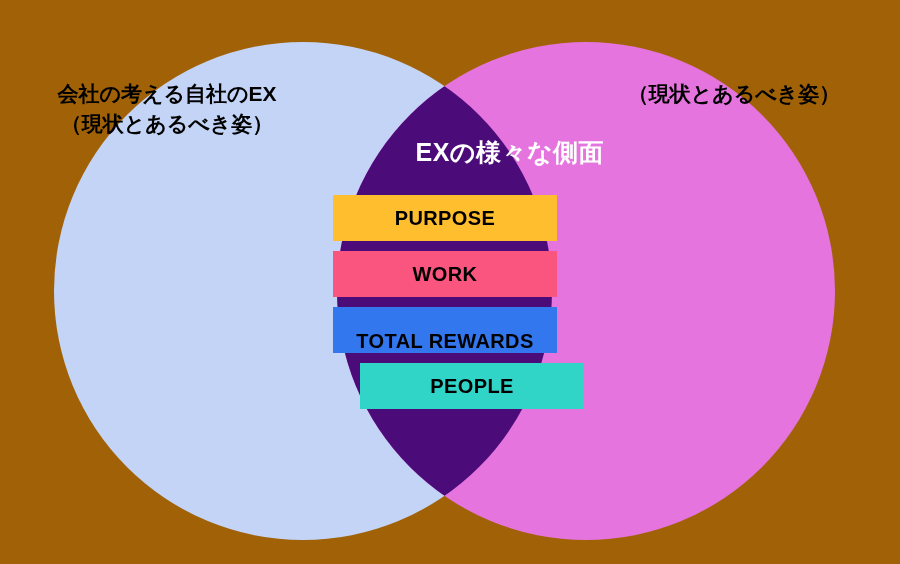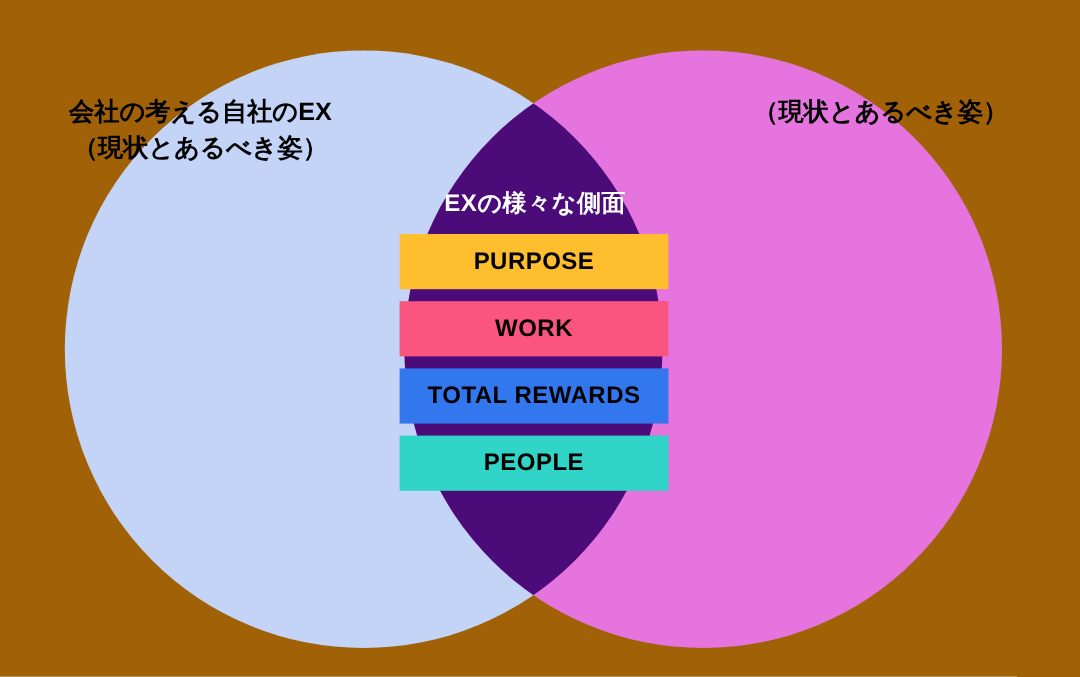--- a/index.html
+++ b/index.html
@@ -47,27 +47,26 @@
     width: 292px;
   }
   .side-label .line2 {
     display: block;
   }
   #center-title {
     position: absolute;
     left: 288px;
     top: 136px;
     width: 316px;
-    text-align: center;
+    text-align: right;
     color: #ffffff;
     font-weight: bold;
-    font-size: 20px;
+    font-size: 25px;
     letter-spacing: 0.5px;
     white-space: nowrap;
-    margin-top: 20px;
   }
   #aspect-bars {
     position: absolute;
     left: 333px;
     top: 195px;
     width: 226px;
   }
   .aspect-bar {
     width: 224px;
     height: 46px;
@@ -114,21 +113,21 @@
 
   <div id="center-title" style="color: rgb(255, 255, 255);">EXの様々な側面</div>
 
   <div id="aspect-bars">
       <div class="aspect-bar" style="background: rgb(255, 190, 46);">
         <span style="color: rgb(0, 0, 0);">PURPOSE</span>
       </div>
       <div class="aspect-bar" style="background: rgb(249, 85, 127);">
         <span style="color: rgb(0, 0, 0);">WORK</span>
       </div>
-      <div class="aspect-bar" style="background: rgb(51, 119, 238);">
+      <div class="aspect-bar" style="background: rgb(51, 119, 238); align-items: flex-end;">
         <span style="color: rgb(0, 0, 0);">TOTAL REWARDS</span>
       </div>
-      <div class="aspect-bar" style="background: rgb(48, 213, 200);">
+      <div class="aspect-bar" style="background: rgb(48, 213, 200); margin-left: 27px;">
         <span style="color: rgb(0, 0, 0);">PEOPLE</span>
       </div>
     </div>
 
 </div>
 
 </body></html>

